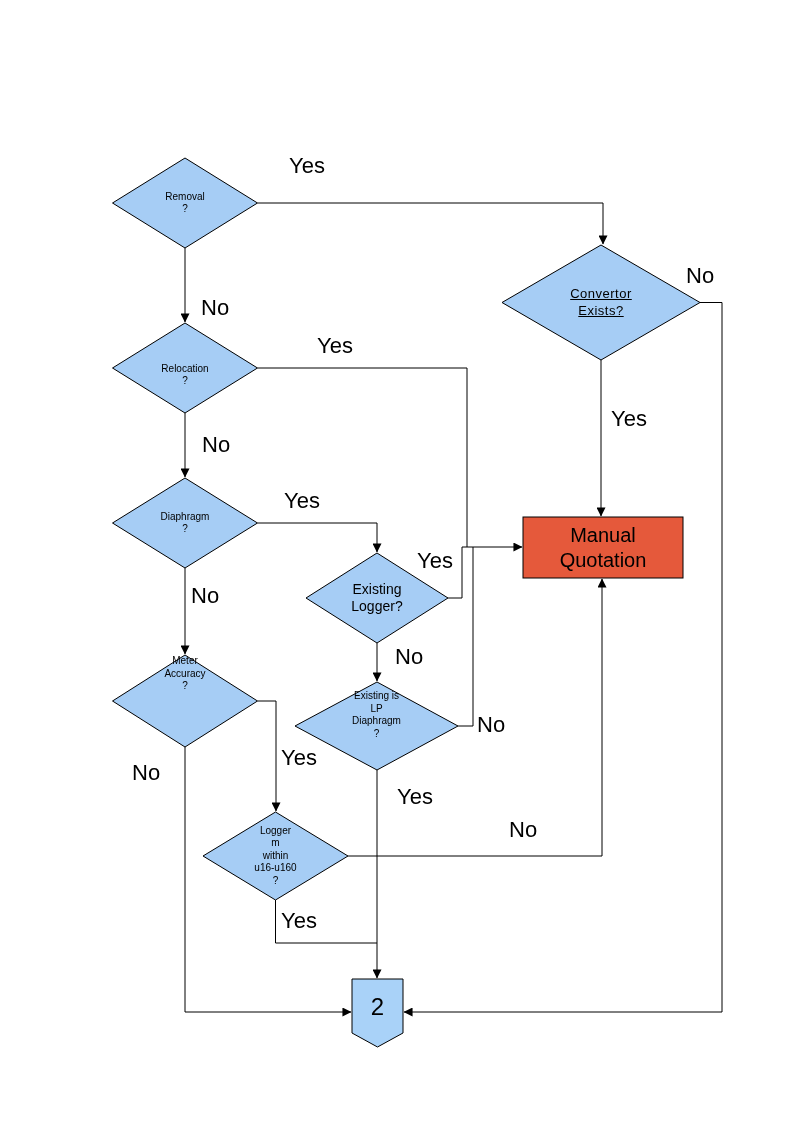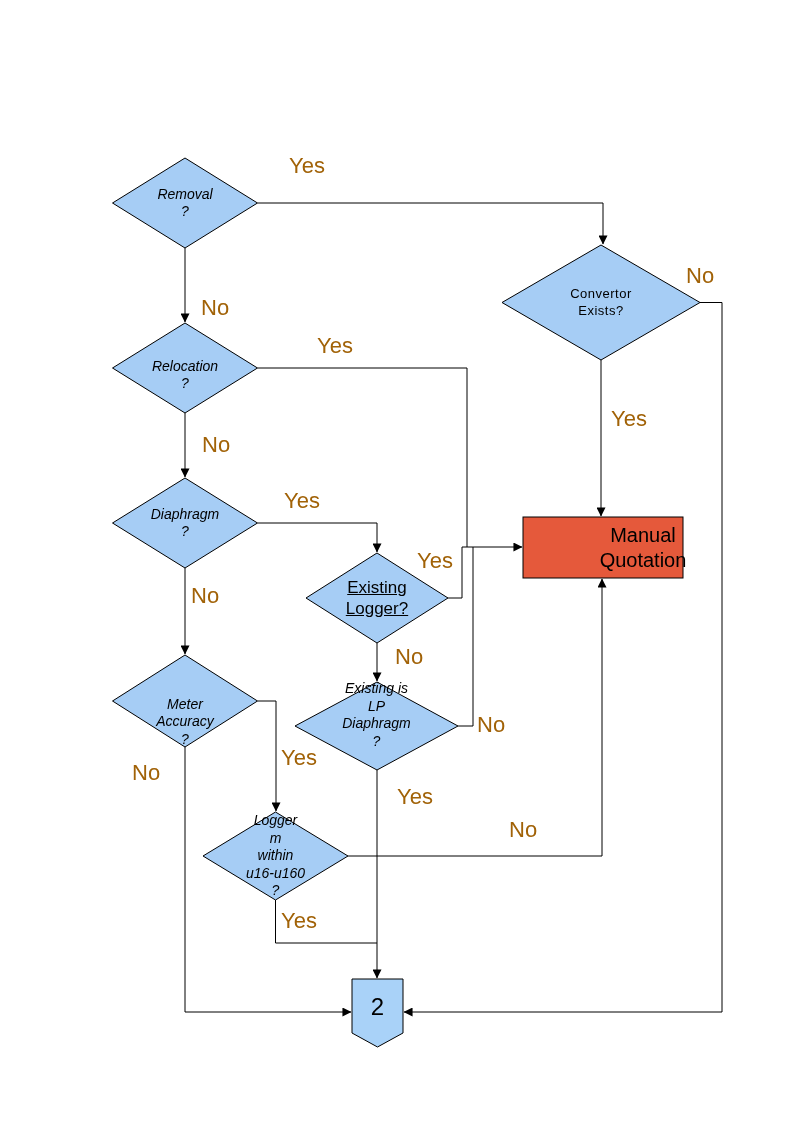--- a/index.html
+++ b/index.html
@@ -18,29 +18,29 @@
     position: absolute;
     display: flex;
     align-items: center;
     justify-content: center;
     text-align: center;
     white-space: pre-line;
     color: #000;
     line-height: 1.25;
     pointer-events: none;
   }
-  .fs10 { font-size: 14px; font-style: italic; }
-  .fs11 { font-size: 17px; text-decoration: underline; }
-  .fs13 { font-size: 13px; letter-spacing: 0.5px; }
+  .fs10 { font-size: 10px; }
+  .fs11 { font-size: 14px; }
+  .fs13 { font-size: 13px; letter-spacing: 0.5px; text-decoration: underline; }
   .fs20 { font-size: 20px; }
   .fs24 { font-size: 24px; }
   .edge-label {
     position: absolute;
     font-size: 22px;
-    color: #a16207;
+    color: #000000;
     white-space: nowrap;
   }
 </style>
 </head>
 <body>
 
 <div class="stage">
 
   <svg class="diagram-svg" width="794" height="1123" viewBox="0 0 794 1123">
     <defs>
@@ -84,33 +84,33 @@
   <div class="node-label fs10" style="left:112px; top:158px; width:146px; height:90px;">Removal
 ?</div>
   <div class="node-label fs13" style="left:502px; top:245px; width:198px; height:115px;">Convertor
 Exists?</div>
   <div class="node-label fs10" style="left:112px; top:330px; width:146px; height:90px;">Relocation
 ?</div>
   <div class="node-label fs10" style="left:112px; top:478px; width:146px; height:90px;">Diaphragm
 ?</div>
   <div class="node-label fs11" style="left:306px; top:553px; width:142px; height:90px;">Existing
 Logger?</div>
-  <div class="node-label fs10" style="left:112px; top:676px; width:146px; height:92px;">Meter
+  <div class="node-label fs10" style="left:112px; top:628px; width:146px; height:92px;">Meter
 Accuracy
 ?</div>
   <div class="node-label fs10" style="left:295px; top:671px; width:163px; height:88px;">Existing is
 LP
 Diaphragm
 ?</div>
   <div class="node-label fs10" style="left:203px; top:812px; width:145px; height:88px;">Logger
 m
 within
 u16-u160
 ?</div>
-  <div class="node-label fs20" style="left:523px; top:517px; width:160px; height:61px;padding-left:40px;">Manual
+  <div class="node-label fs20" style="left:523px; top:517px; width:160px; height:61px;">Manual
 Quotation</div>
   <div class="node-label fs24" style="left:352px; top:979px; width:51px; height:56px;">2</div>
 
   <div class="edge-label" style="left:289px; top:153px;">Yes</div>
   <div class="edge-label" style="left:201px; top:295px;">No</div>
   <div class="edge-label" style="left:686px; top:263px;">No</div>
   <div class="edge-label" style="left:611px; top:406px;">Yes</div>
   <div class="edge-label" style="left:317px; top:333px;">Yes</div>
   <div class="edge-label" style="left:202px; top:432px;">No</div>
   <div class="edge-label" style="left:284px; top:488px;">Yes</div>

